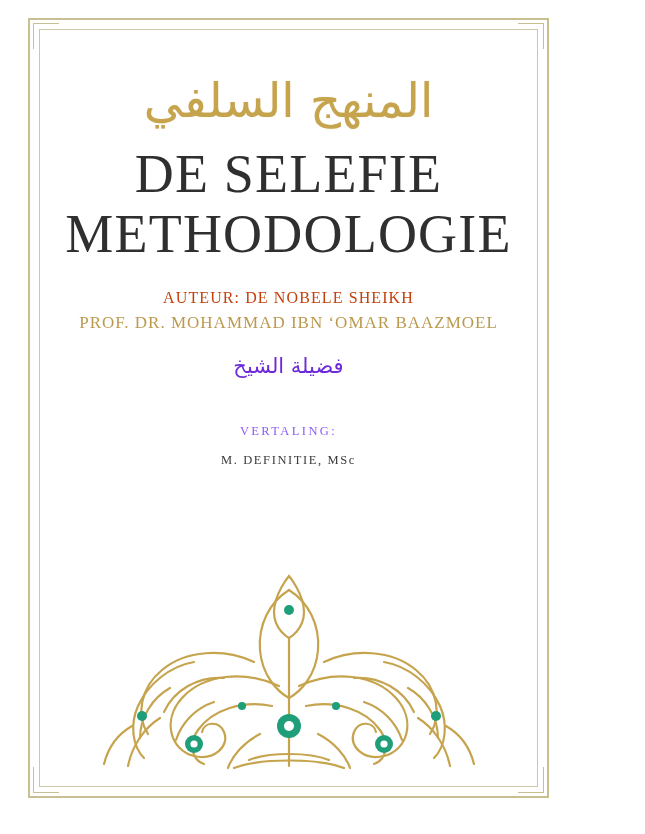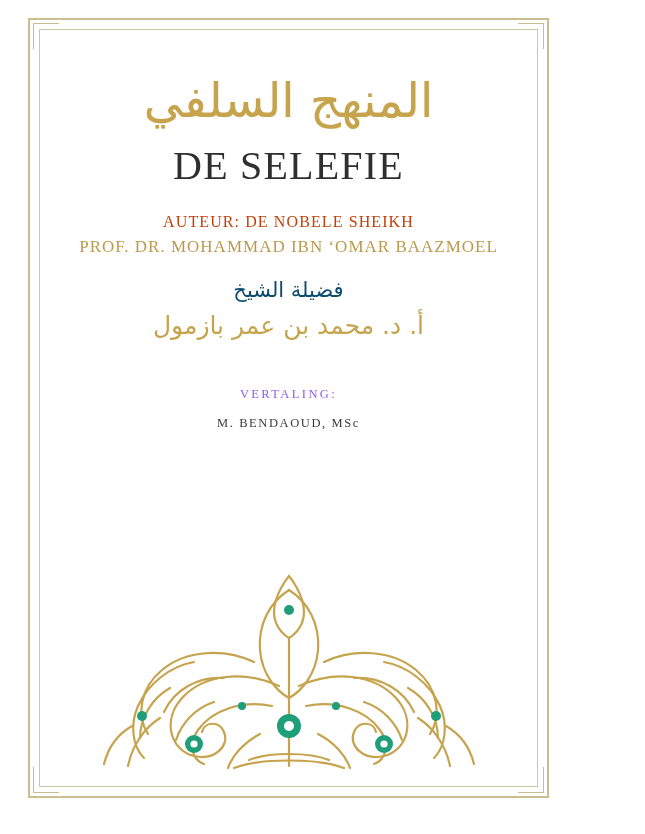--- a/index.html
+++ b/index.html
@@ -68,21 +68,21 @@
     color: #c6a44e;
     font-size: 48px;
     line-height: 1.25;
     letter-spacing: 0px;
     margin: 0 0 14px 0;
     text-shadow: 0 0 1px rgba(198,164,78,0.45);
   }
 
   .main-title {
     color: #2f2f2f;
-    font-size: 40px;
+    font-size: 54px;
     line-height: 1.12;
     letter-spacing: 1.2px;
     margin: 6px 0 0 0;
     font-weight: normal;
   }
   .main-title .line2 { display: block; }
 
   .subtitle {
     color: #4a4a4a;
     font-size: 11.5px;
@@ -103,21 +103,21 @@
     color: #bb9a4e;
     font-size: 17px;
     letter-spacing: 1.0px;
     margin: 6px 0 0 0;
     text-transform: uppercase;
   }
 
   .arabic-honorific {
     font-family: "DejaVu Sans", sans-serif;
     direction: rtl;
-    color: #0c4a6e;
+    color: #6d28d9;
     font-size: 21px;
     margin: 20px 0 0 0;
     line-height: 1.3;
   }
   .arabic-author {
     font-family: "DejaVu Sans", sans-serif;
     direction: rtl;
     color: #c6a44e;
     font-size: 25px;
     margin: 6px 0 0 0;
@@ -159,34 +159,34 @@
   <div class="frame-corner corner-tr"></div>
   <div class="frame-corner corner-bl"></div>
   <div class="frame-corner corner-br"></div>
 
   <div class="content">
 
     <div class="arabic-title">المنهج السلفي</div>
 
     <h1 class="main-title">
       <span>DE SELEFIE</span>
+      <span class="line2">METHODOLOGIE</span>
     </h1>
 
 
     <div class="author-label">AUTEUR: DE NOBELE SHEIKH</div>
 
     <div class="author-name">PROF. DR. MOHAMMAD IBN ‘OMAR BAAZMOEL</div>
 
     <div class="arabic-honorific">فضيلة الشيخ</div>
 
-    <div class="arabic-author">أ. د. محمد بن عمر بازمول</div>
 
     <div class="translation-label">VERTALING:</div>
 
-    <div class="translator-name">M. BENDAOUD, MSc</div>
+    <div class="translator-name">M. DEFINITIE, MSc</div>
   </div>
 
   <svg class="ornament" viewBox="0 0 430 210">
     <g fill="none" stroke="#c6a44e" stroke-width="2.2" stroke-linecap="round">
 
       <path d="M215 10 C215 10 200 28 200 46 C200 64 215 72 215 72 C215 72 230 64 230 46 C230 28 215 10 215 10 Z"></path>
       <path d="M215 72 L215 200"></path>
 
       <path d="M215 24 C196 36 184 58 186 84 C188 110 204 126 215 132"></path>
       <path d="M215 24 C234 36 246 58 244 84 C242 110 226 126 215 132"></path>

